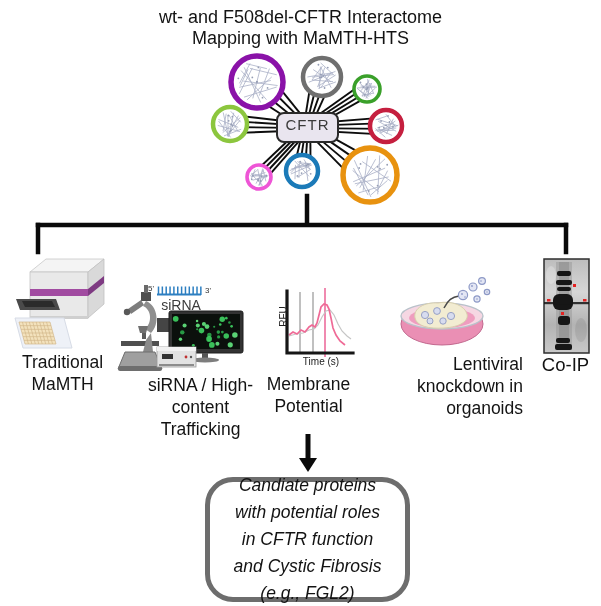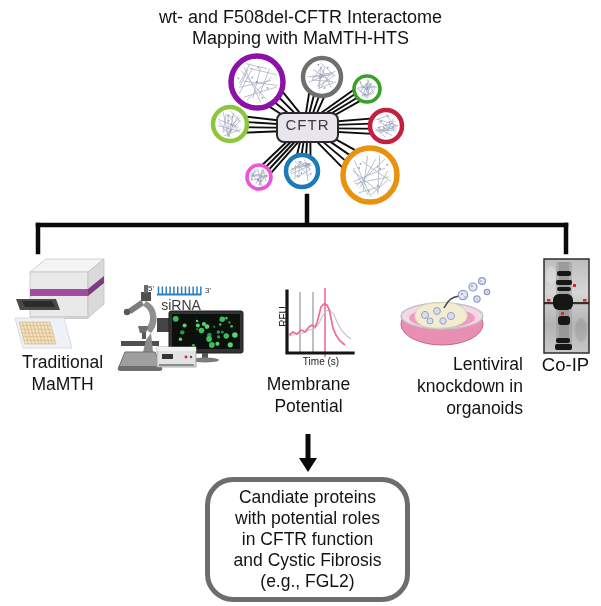--- a/index.html
+++ b/index.html
@@ -17,21 +17,21 @@
   .lbl-organoid{left:382px;top:353px;width:141px;text-align:right;}
   .lbl-coip{left:520px;top:354px;width:91px;font-size:18.5px;}
   .plot-ylabel{left:262px;top:311px;width:42px;font-size:10px;transform:rotate(-90deg);color:#222;}
   .plot-xlabel{left:283px;top:356px;width:76px;font-size:10px;color:#222;}
   .sirna-5{left:145px;top:284px;width:12px;font-size:8px;color:#333;}
   .sirna-3{left:202px;top:286px;width:12px;font-size:8px;color:#333;}
   .sirna-cap{left:158px;top:297px;width:46px;font-size:14px;color:#3c3c3c;}
   .outcome-box{position:absolute;left:205px;top:477px;width:205px;height:125px;
                box-sizing:border-box;border:5px solid #6d6d6d;border-radius:28px;
                display:flex;align-items:center;justify-content:center;
-               text-align:center;white-space:pre-line;font-size:17.5px;line-height:21px;color:#131313;background:#fff;}
+               text-align:center;white-space:pre-line;font-size:17.5px;line-height:27px;color:#131313;background:#fff;font-style:italic;}
 </style>
 </head>
 <body>
 
 <div class="canvas">
 
   <svg width="601" height="606" viewBox="0 0 601 606">
     <defs>
       <linearGradient id="blotgrad" x1="0" y1="0" x2="0" y2="1">
         <stop offset="0" stop-color="#bdbdbd"></stop>
@@ -432,20 +432,23 @@
       <polygon points="299,458 317,458 308,472" fill="#0a0a0a"></polygon>
     </g>
   </svg>
 
   <div class="label title">wt- and F508del-CFTR Interactome
 Mapping with MaMTH-HTS</div>
   <div class="label cftr">CFTR</div>
 
   <div class="label assay lbl-mamth">Traditional
 MaMTH</div>
+  <div class="label assay lbl-sirna">siRNA / High-
+content
+Trafficking</div>
   <div class="label assay lbl-membrane">Membrane
 Potential</div>
   <div class="label assay lbl-organoid">Lentiviral
 knockdown in
 organoids</div>
   <div class="label assay lbl-coip">Co-IP</div>
 
   <div class="label plot-ylabel">RFU</div>
   <div class="label plot-xlabel">Time (s)</div>
   <div class="label sirna-5">5'</div>

